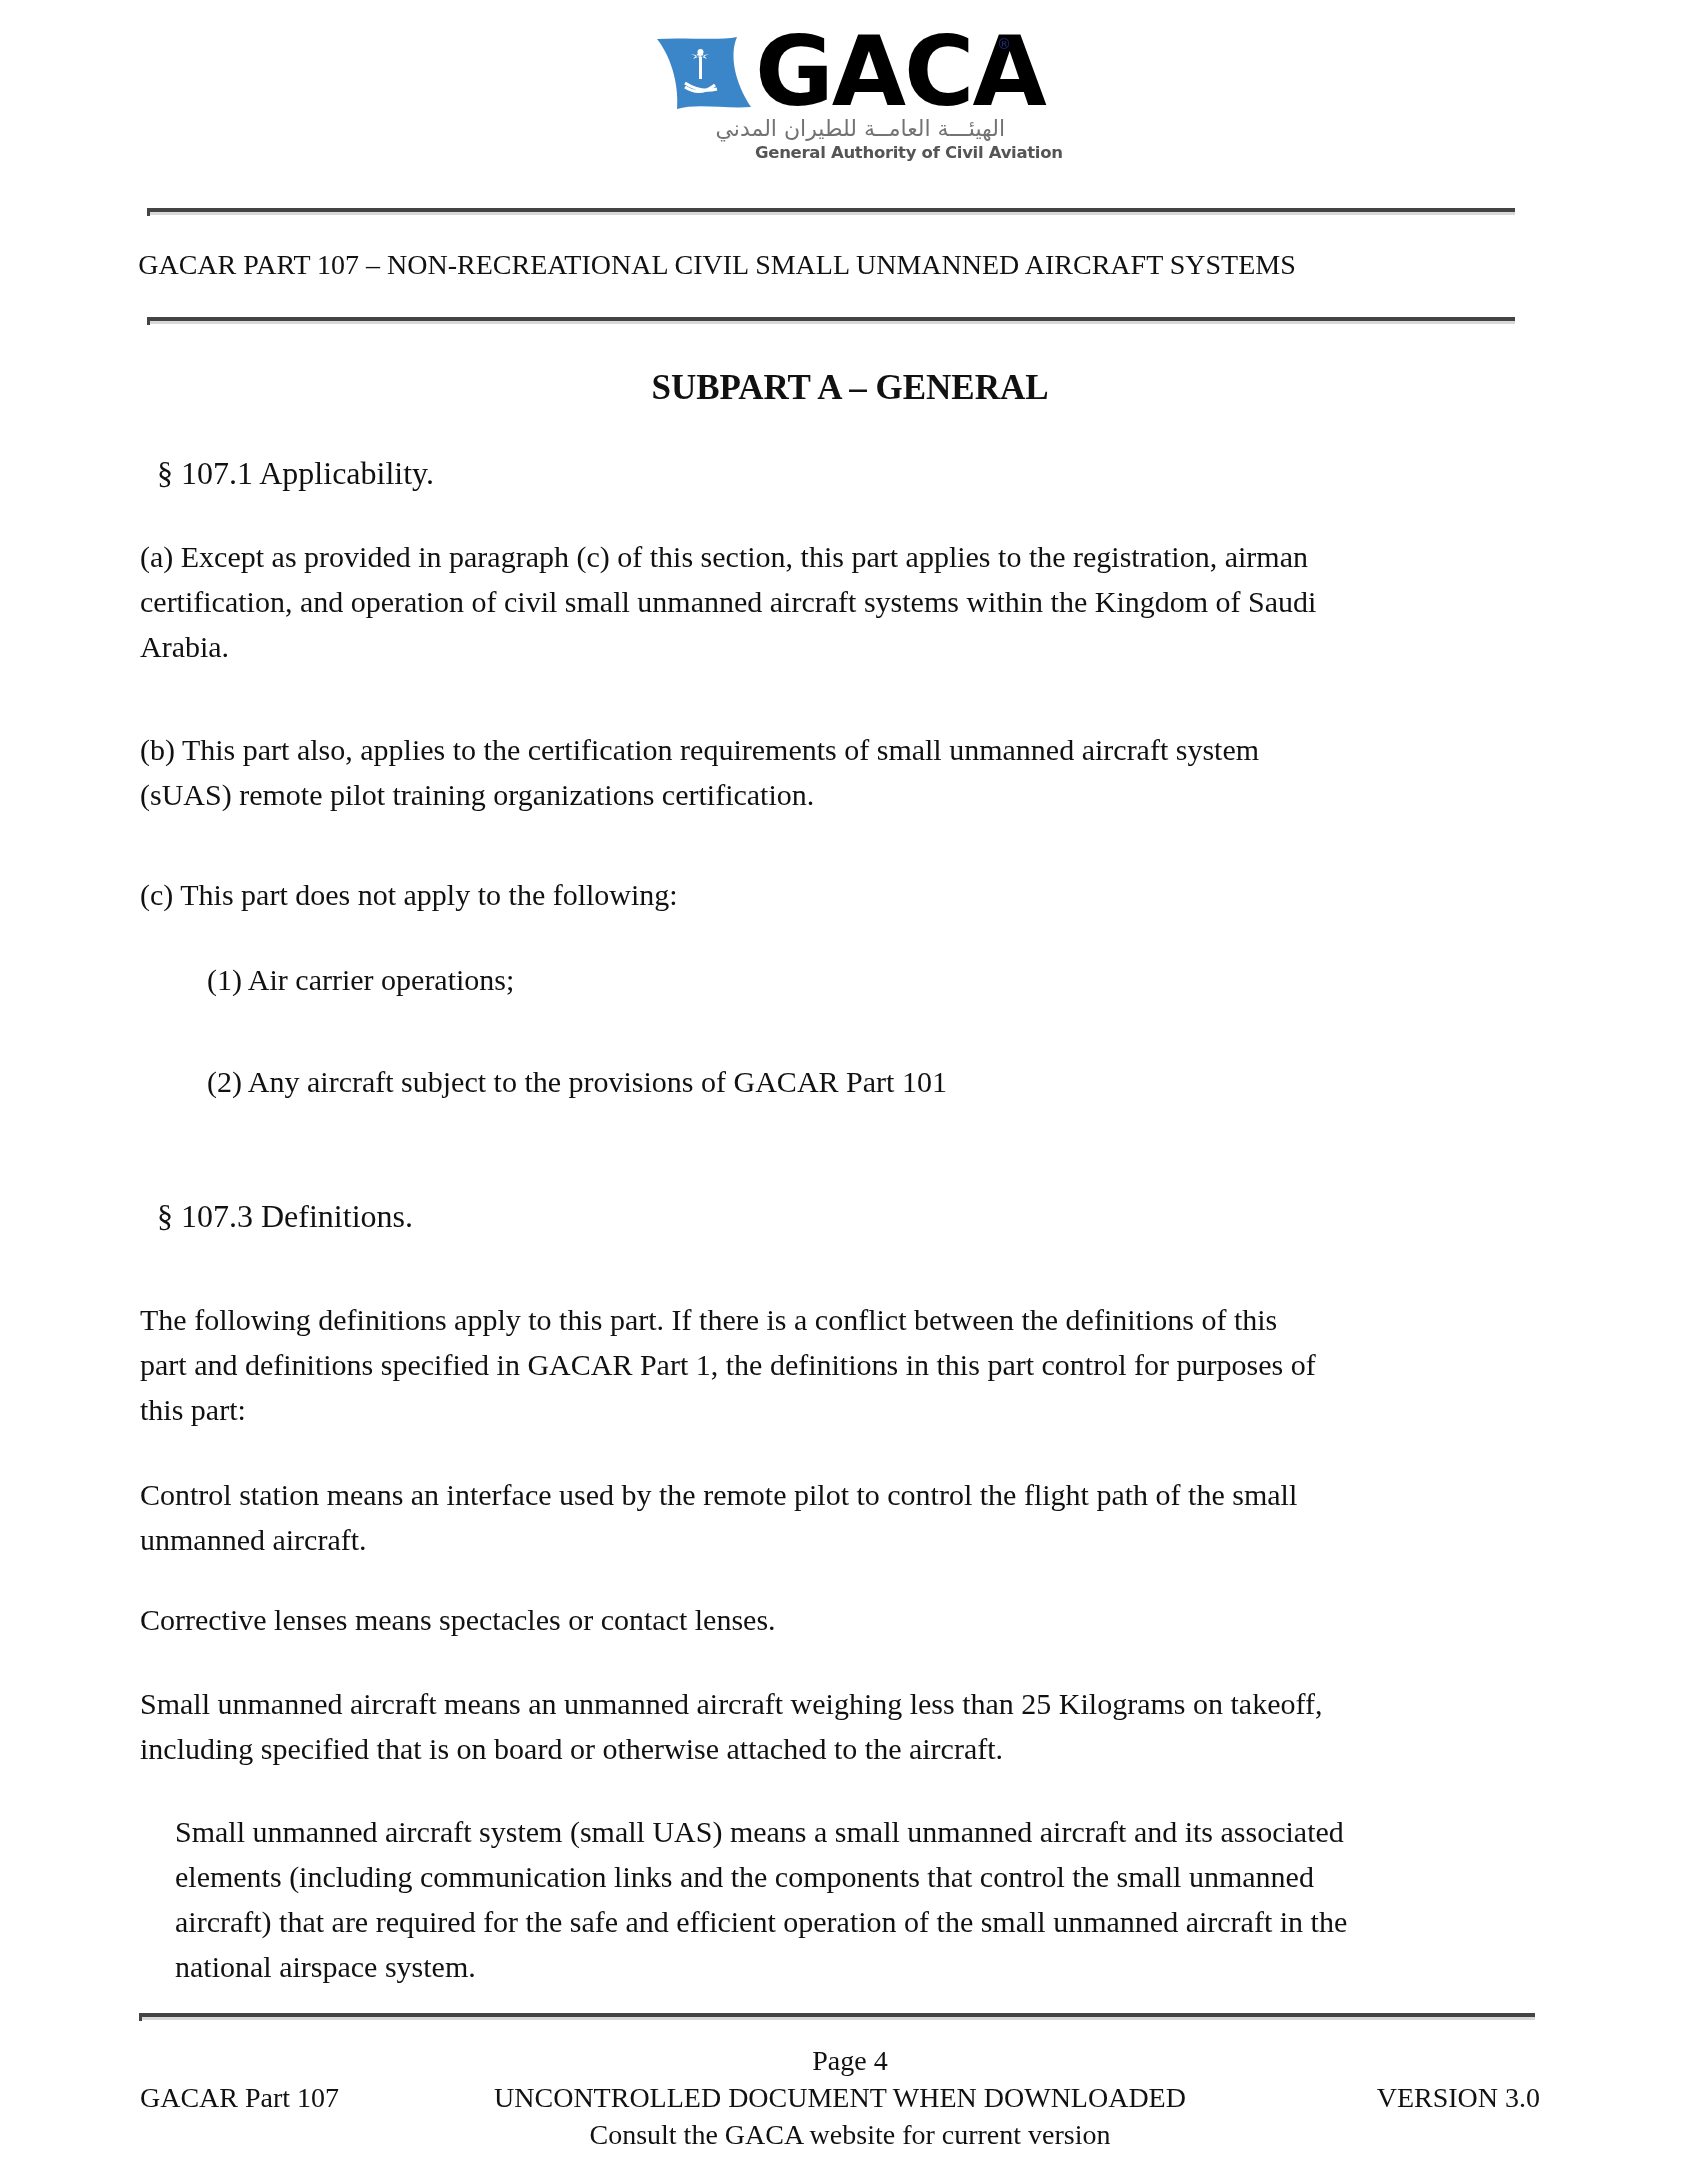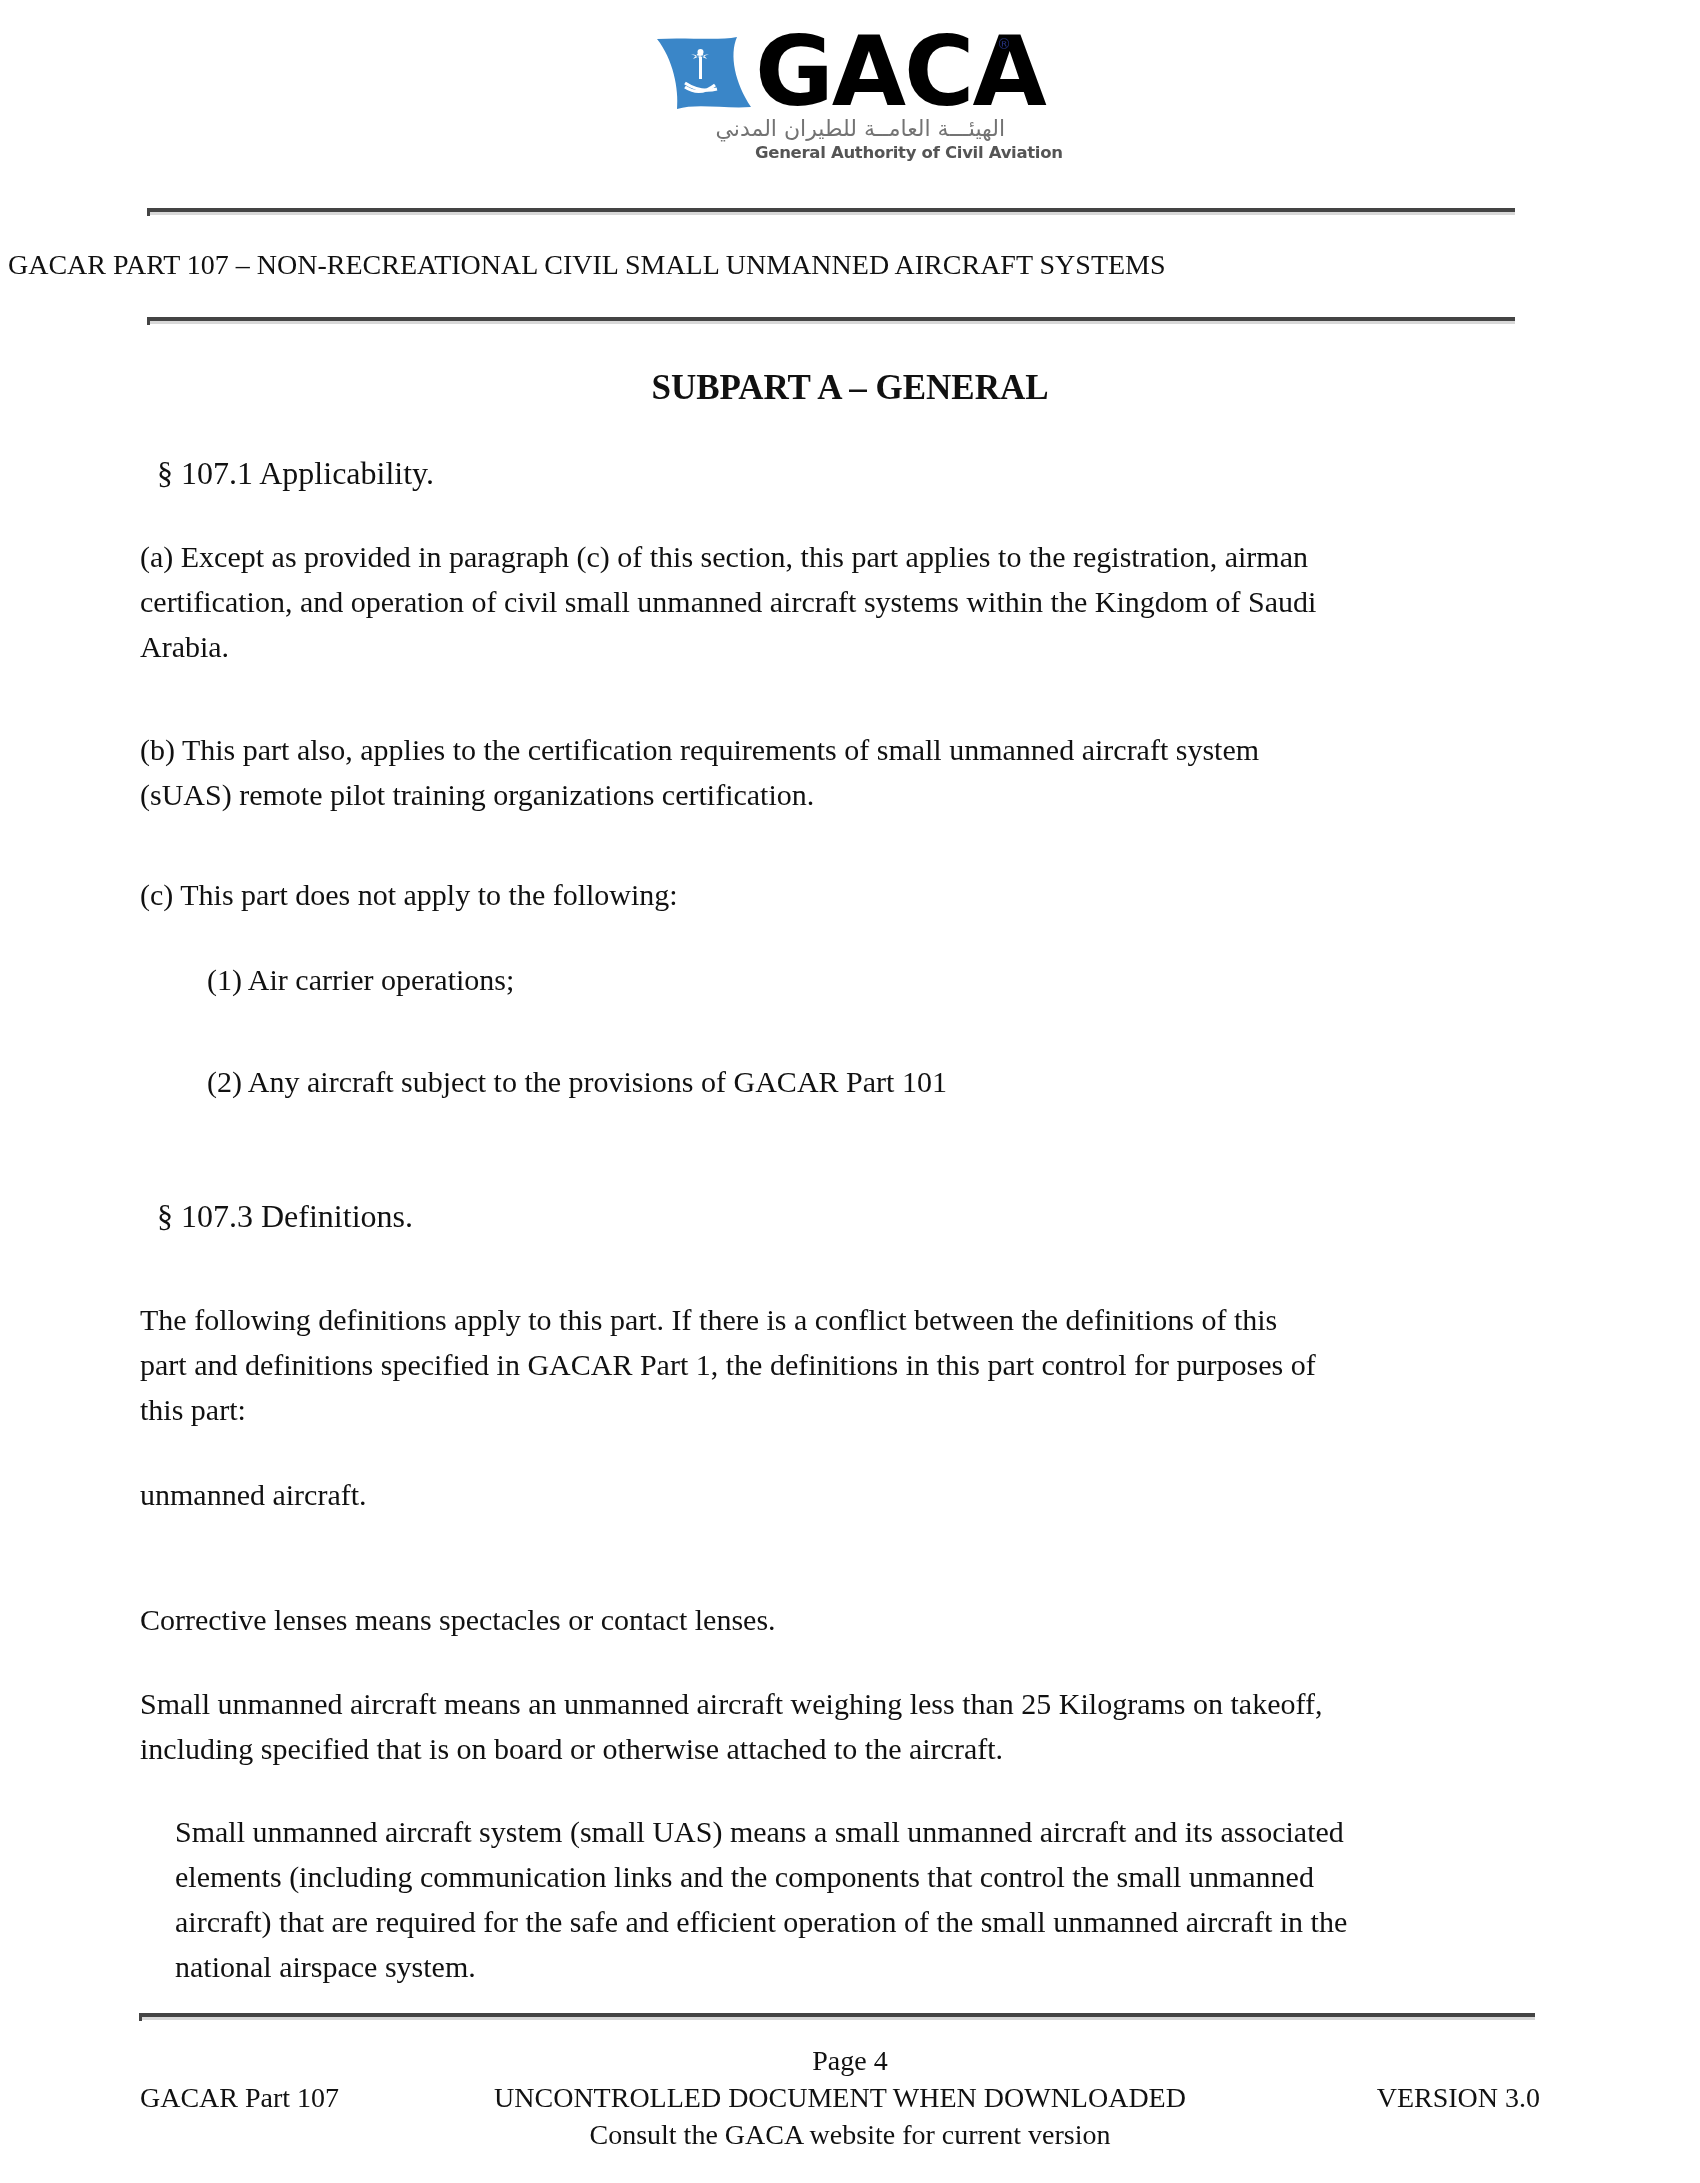--- a/index.html
+++ b/index.html
@@ -10,21 +10,21 @@
   .flag { position:absolute; left:0; top:3px; width:98px; height:72px; }
   .gaca-word { position:absolute; left:100px; top:-10px; font-family:"DejaVu Sans","Liberation Sans",sans-serif;
                font-weight:bold; font-size:96px; color:#000000; letter-spacing:-2px; line-height:96px; }
   .reg { position:absolute; left:342px; top:2px; font-size:14px; color:#23307a; font-family:"DejaVu Sans",sans-serif; }
   .arabic { position:absolute; left:100px; top:82px; width:250px; font-family:"DejaVu Sans",sans-serif;
             font-size:22px; color:#737373; direction:rtl; text-align:left; white-space:nowrap; }
   .en-auth { position:absolute; left:100px; top:109px; font-family:"DejaVu Sans","Liberation Sans",sans-serif;
              font-size:16.5px; color:#555; font-weight:bold; white-space:nowrap; letter-spacing:-0.3px; }
   .rule { position:absolute; height:4px; background:#444; box-shadow:0 3px 0 #d8d8d8; }
   .rule::before { content:""; position:absolute; left:0; top:0; width:3px; height:8px; background:#444; }
-  .hdr-title { left:0; width:1434px; top:248px; text-align:left; font-size:28px; line-height:34px;padding-left:8px; }
+  .hdr-title { left:0; width:1434px; top:248px; text-align:center; font-size:28px; line-height:34px; }
   .subpart { left:0; width:1700px; top:368px; text-align:center; font-weight:bold; font-size:35px; line-height:40px; }
   .h { left:157px; font-weight:normal; font-size:32px; line-height:36px; }
   .p { left:140px; width:1400px; font-size:30px; line-height:45px; }
   .ind { left:207px; font-size:30px; line-height:45px; }
   .p span.line { display:block; white-space:nowrap; }
   .footer-page { left:0; width:1700px; top:2044px; text-align:center; font-size:28px; line-height:34px; }
   .footer-row { left:140px; width:1400px; top:2081px; font-size:28px; line-height:34px; }
   .footer-row .l { position:absolute; left:0; }
   .footer-row .c { position:absolute; left:0; width:1400px; text-align:center; }
   .footer-row .r { position:absolute; right:0; }
@@ -76,20 +76,21 @@
 
 <div class="abs h" style="top:1198px;">§ 107.3 Definitions.</div>
 
 <div class="abs p" style="top:1297px;">
   <span class="line">The following definitions apply to this part. If there is a conflict between the definitions of this</span>
   <span class="line">part and definitions specified in GACAR Part 1, the definitions in this part control for purposes of</span>
   <span class="line">this part:</span>
 </div>
 
 <div class="abs p" style="top:1472px;">
+  <span class="line">Control station means an interface used by the remote pilot to control the flight path of the small</span>
   <span class="line">unmanned aircraft.</span>
 </div>
 
 <div class="abs p" style="top:1597px;">Corrective lenses means spectacles or contact lenses.</div>
 
 <div class="abs p" style="top:1681px;">
   <span class="line">Small unmanned aircraft means an unmanned aircraft weighing less than 25 Kilograms on takeoff,</span>
   <span class="line">including specified that is on board or otherwise attached to the aircraft.</span>
 </div>
 

